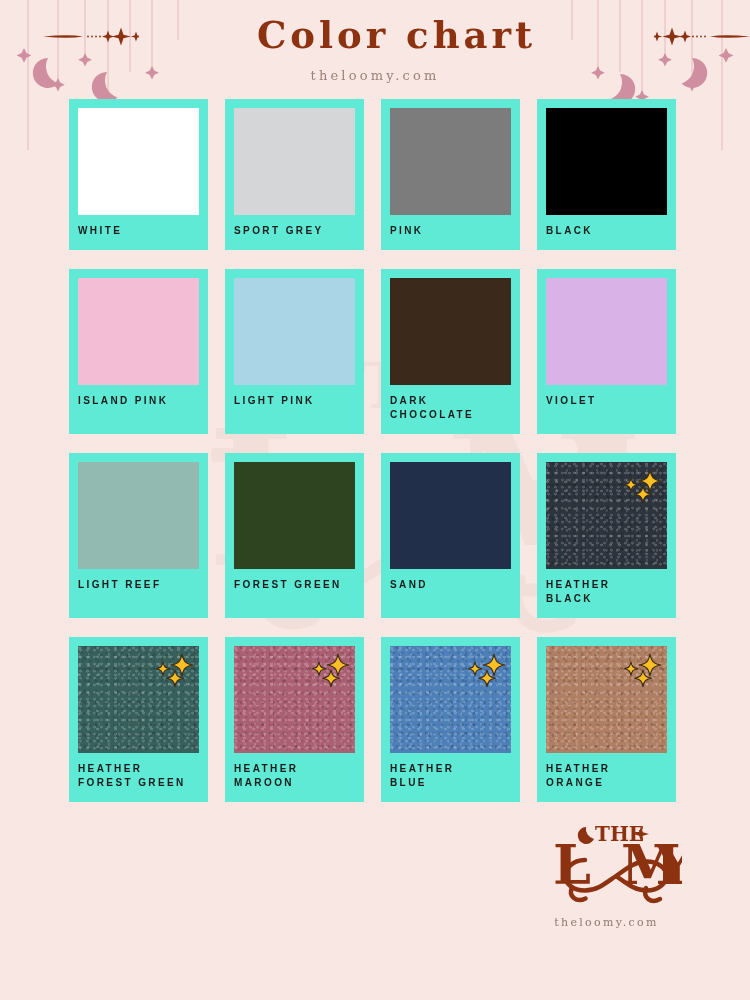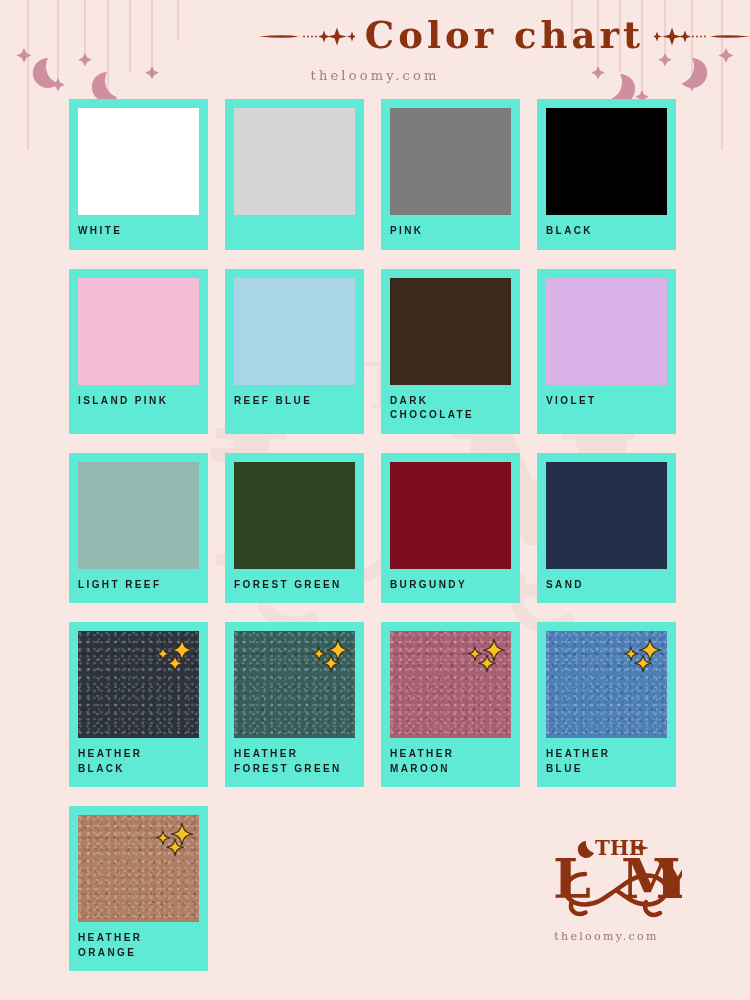--- a/index.html
+++ b/index.html
@@ -19,21 +19,21 @@
     opacity:.40; z-index:0; pointer-events:none;
   }
 
   
   .hangers{position:absolute;top:0;z-index:1;pointer-events:none;}
   .hangers.left{left:0;}
   .hangers.right{right:0;}
 
   
   #header{position:relative;z-index:2;text-align:center;padding-top:17px;}
-  #title-row{display:flex;align-items:center;justify-content:flex-end;gap:10px;padding-left:43px;}
+  #title-row{display:flex;align-items:center;justify-content:space-between;gap:10px;padding-left:43px;}
   #chart-title{
     font-family:"DejaVu Serif", serif;
     font-size:37px; font-weight:700;
     color:#8c3211; letter-spacing:4px;
     line-height:1;
   }
   #site-sub{
     margin-top:14px;
     font-family:"DejaVu Serif", serif;
     font-size:13px; letter-spacing:3.2px;
@@ -203,57 +203,54 @@
   <div id="site-sub">theloomy.com</div>
 </div>
 
 <div id="grid">
     <div class="card">
       <div class="swatch" style="background: rgb(255, 255, 255);"></div>
       <div class="label">WHITE</div>
     </div>
     <div class="card">
       <div class="swatch" style="background: rgb(212, 214, 215);"></div>
+      <div class="label">SPORT GREY</div>
     </div>
     <div class="card">
       <div class="swatch" style="background: rgb(124, 124, 124);"></div>
       <div class="label">PINK</div>
     </div>
     <div class="card">
       <div class="swatch" style="background: rgb(0, 0, 0);"></div>
       <div class="label">BLACK</div>
     </div>
     <div class="card">
       <div class="swatch" style="background: rgb(243, 190, 213);"></div>
       <div class="label">ISLAND PINK</div>
     </div>
     <div class="card">
       <div class="swatch" style="background: rgb(169, 213, 230);"></div>
-      <div class="label">REEF BLUE</div>
+      <div class="label">LIGHT PINK</div>
     </div>
     <div class="card">
       <div class="swatch" style="background: rgb(59, 42, 28);"></div>
       <div class="label">DARK
 CHOCOLATE</div>
     </div>
     <div class="card">
       <div class="swatch" style="background: rgb(217, 178, 231);"></div>
       <div class="label">VIOLET</div>
     </div>
     <div class="card">
       <div class="swatch" style="background: rgb(147, 186, 176);"></div>
       <div class="label">LIGHT REEF</div>
     </div>
     <div class="card">
       <div class="swatch" style="background: rgb(46, 68, 32);"></div>
       <div class="label">FOREST GREEN</div>
-    </div>
-    <div class="card">
-      <div class="swatch" style="background: rgb(122, 12, 30);"></div>
-      <div class="label">BURGUNDY</div>
     </div>
     <div class="card">
       <div class="swatch" style="background: rgb(34, 47, 75);"></div>
       <div class="label">SAND</div>
     </div>
     <div class="card">
       <div class="swatch heather" style="background: rgb(45, 52, 61);">
         <svg class="sparkles" viewBox="0 0 48 44" xmlns="http://www.w3.org/2000/svg">
       <g fill="#fbbf24" stroke="#3b2a13" stroke-width="1.1" stroke-linejoin="round">
         <path d="M35 3 C36.4 10.6 38.4 12.6 46 14 C38.4 15.4 36.4 17.4 35 25 C33.6 17.4 31.6 15.4 24 14 C31.6 12.6 33.6 10.6 35 3z"></path>

